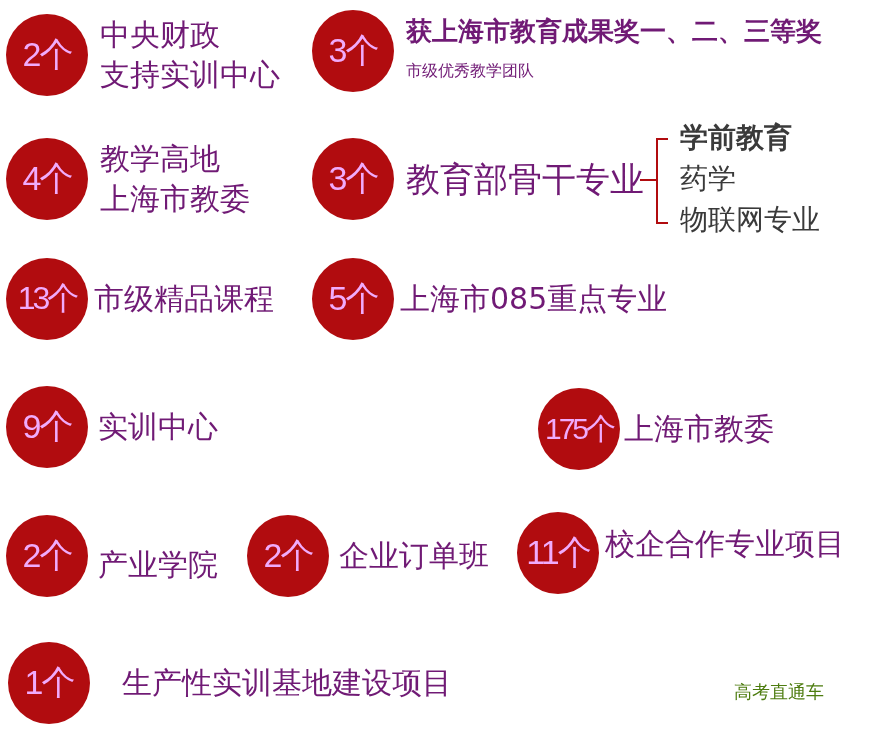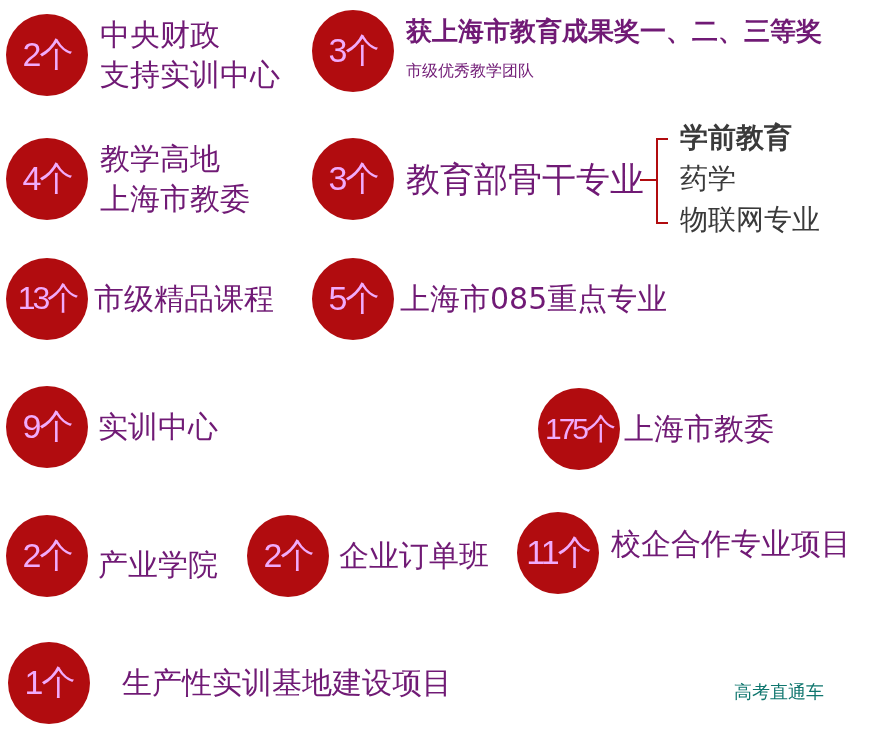--- a/index.html
+++ b/index.html
@@ -9,21 +9,21 @@
     .circle { width:82px; height:82px; border-radius:50%; background:#b10c0f;
               color:#f0abfc; display:flex; align-items:center; justify-content:center;
               font-family:"Liberation Sans","DejaVu Sans",sans-serif; font-size:34px;
               letter-spacing:-2px; flex-shrink:0; white-space:nowrap; }
     .circle.wide { font-size:32px; letter-spacing:-3px; }
     .lbl { font-size:30px; line-height:40px; margin-left:12px; white-space:nowrap; color:#701a75; }
     .lbl .l { display:block; }
     .bracket { position:absolute; border:2px solid #b10c0f; border-right:none; width:10px; }
     .hline { position:absolute; height:2px; background:#b10c0f; }
     .sub { position:absolute; font-size:28px; line-height:40px; color:#3a3a3a; white-space:nowrap; }
-    .watermark { position:absolute; left:734px; top:680px; font-size:18px; color:#0f766e; }
+    .watermark { position:absolute; left:734px; top:680px; font-size:18px; color:#4d7c0f; }
   </style>
 </head>
 <body>
 
 <div class="item" style="left:6px;top:14px;">
   <div class="circle">2个</div>
   <div class="lbl">
     <span class="l">中央财政</span>
     <span class="l">支持实训中心</span>
   </div>
@@ -76,21 +76,21 @@
 <div class="item" style="left:6px;top:515px;">
   <div class="circle">2个</div>
   <div class="lbl" style="margin-left:10px;margin-top:17px;">产业学院</div>
 </div>
 <div class="item" style="left:247px;top:515px;">
   <div class="circle">2个</div>
   <div class="lbl" style="margin-left:10px;">企业订单班</div>
 </div>
 <div class="item" style="left:517px;top:512px;align-items:flex-start;">
   <div class="circle">11个</div>
-  <div class="lbl" style="margin-top:12px;">校企合作专业项目</div>
+  <div class="lbl" style="margin-left:6px;margin-top:12px;">校企合作专业项目</div>
 </div>
 
 <div class="item" style="left:8px;top:642px;">
   <div class="circle">1个</div>
   <div class="lbl" style="margin-left:32px;">生产性实训基地建设项目</div>
 </div>
 
 <div class="watermark">高考直通车</div>
 
 </body></html>

